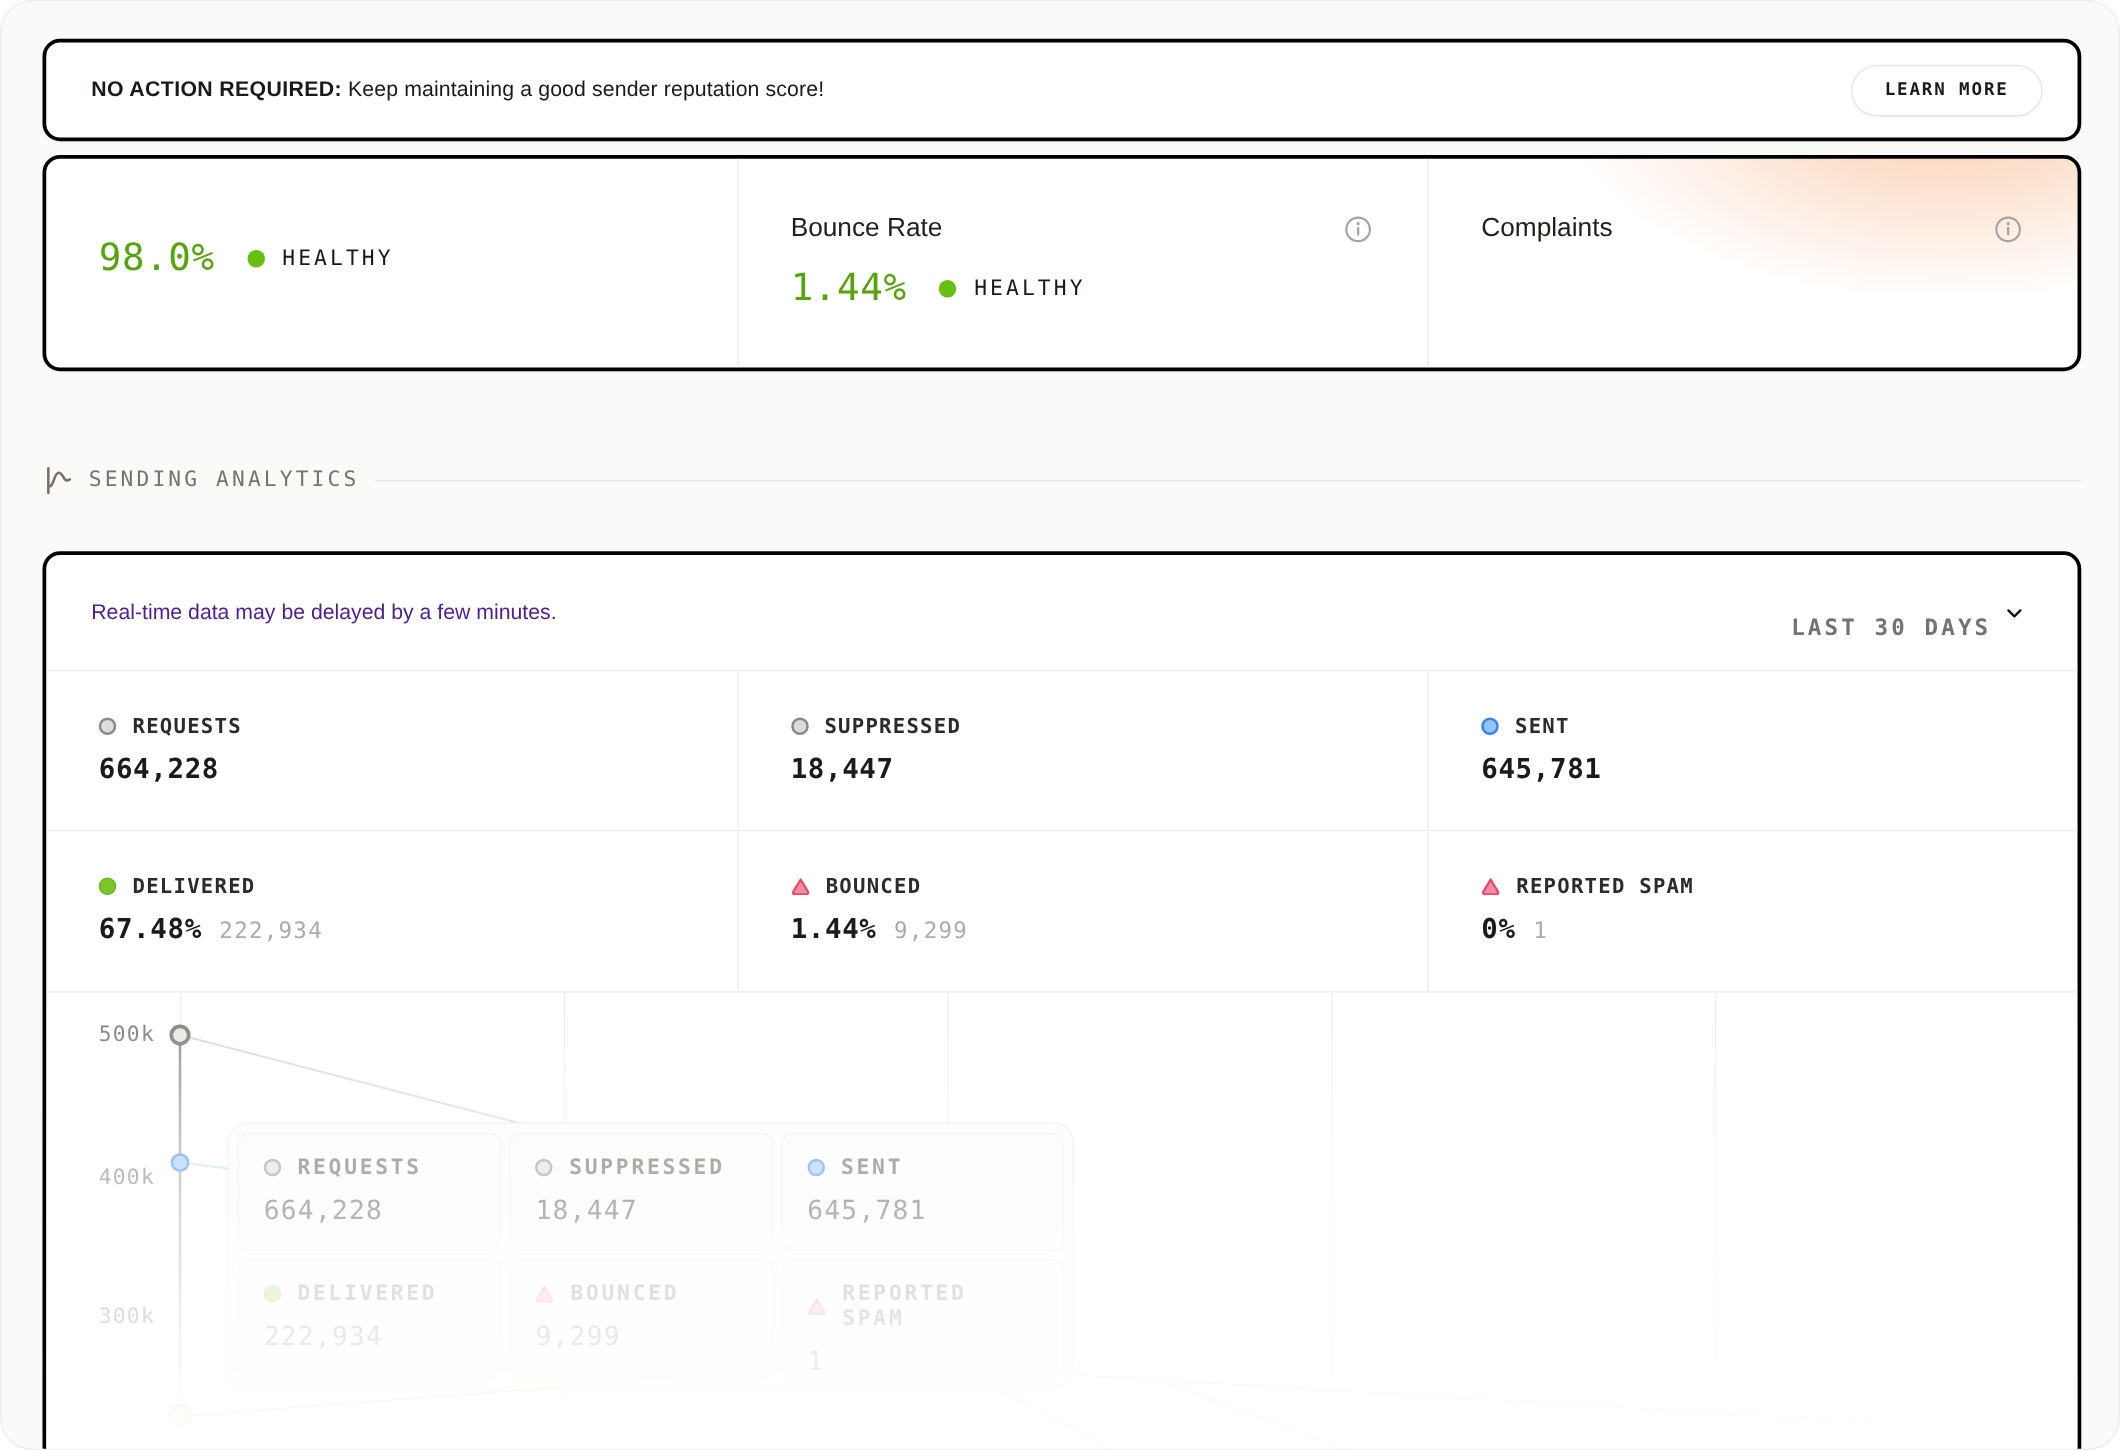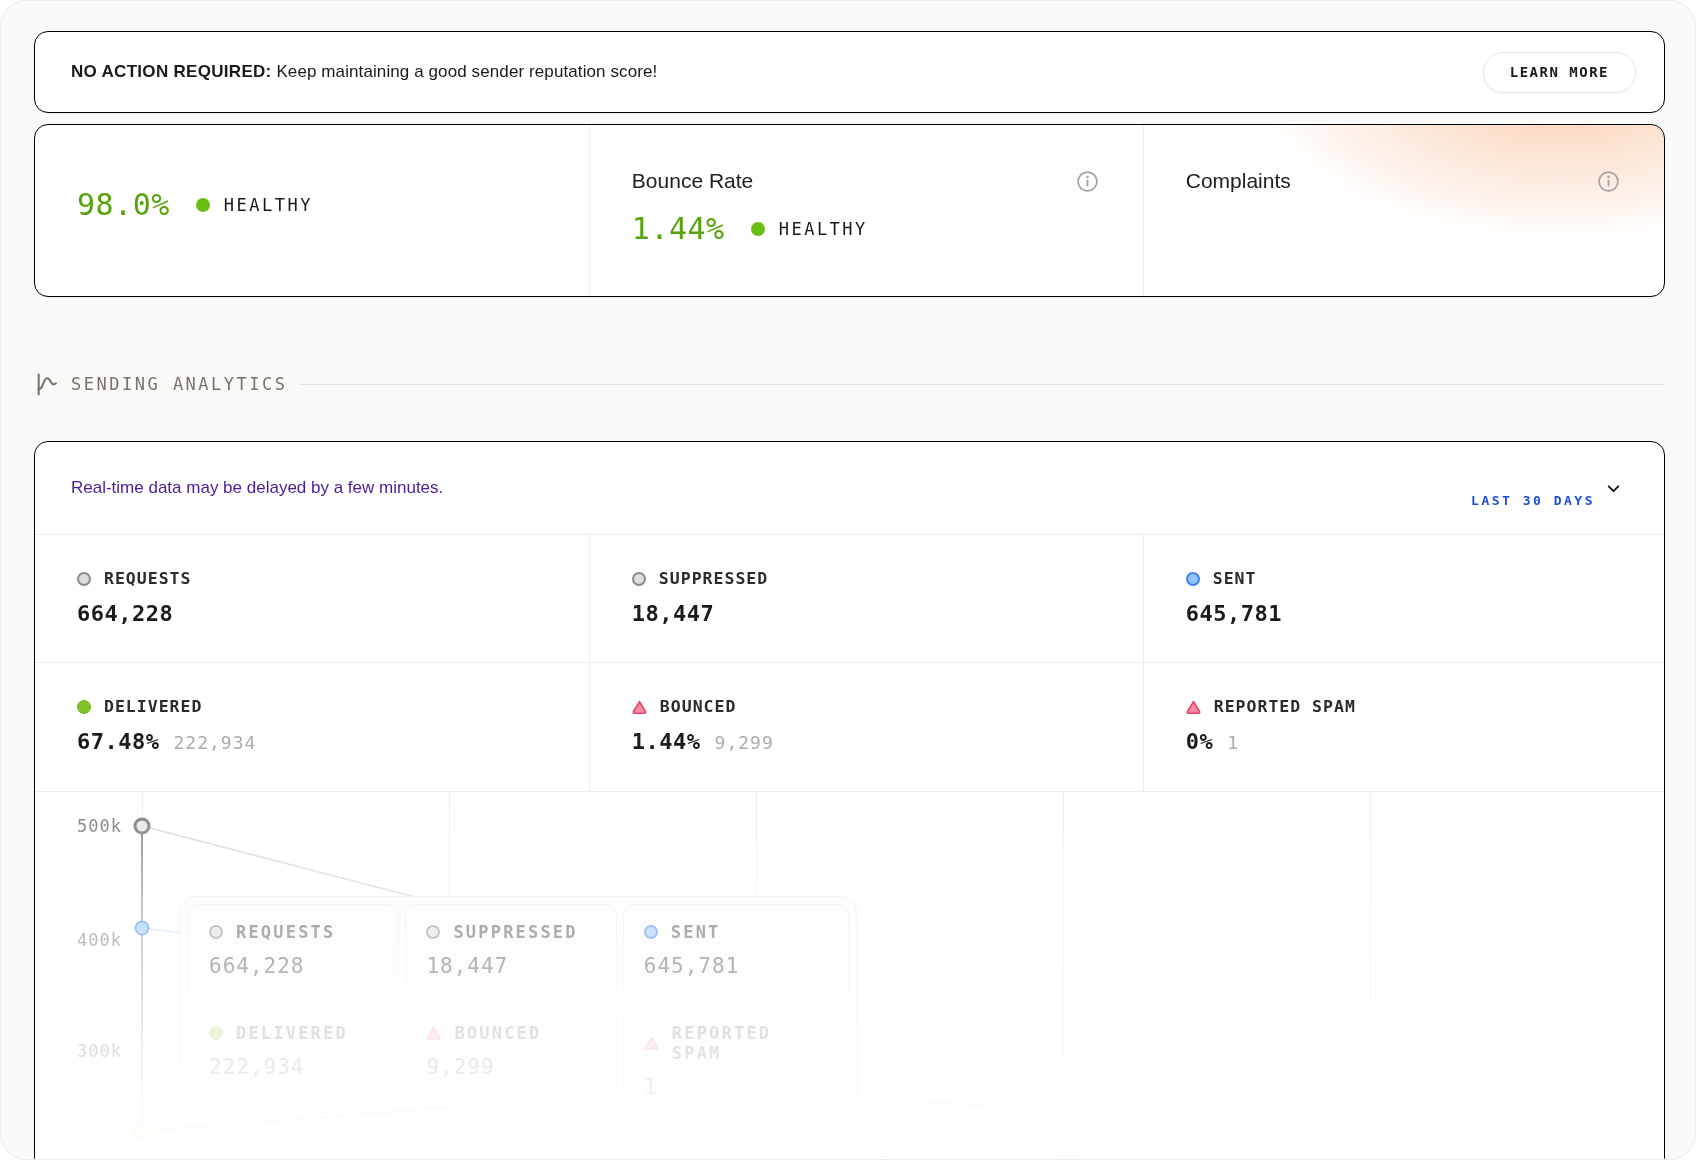--- a/index.html
+++ b/index.html
@@ -5,21 +5,21 @@
   * { margin:0; padding:0; box-sizing:border-box; }
   html,body { background:#ffffff; }
   body { font-family:"Liberation Sans","DejaVu Sans",sans-serif; }
 
   .frame {
     position:relative; width:1696px; height:1160px; margin:0 auto;
     background:#FAFAF9; border:1px solid #EFEDEB; border-radius:26px;
     overflow:hidden;
   }
   .card {
-    position:absolute; background:#ffffff; border:1px solid #000000;
+    position:absolute; background:#ffffff; border:3px solid #000000;
     border-radius:14px; box-shadow:0 1px 2px rgba(16,24,40,.04);
   }
 
   
   .banner { left:33px; top:30px; width:1631px; height:82px;
     display:flex; align-items:center; justify-content:space-between; padding:0 28px 0 36px; }
   .banner-text { font-size:17px; color:#1C1917; letter-spacing:.1px; }
   .banner-text b { font-weight:700; letter-spacing:.3px; }
   .pill-btn {
     font-family:"DejaVu Sans Mono",monospace; font-size:14px; font-weight:700; letter-spacing:1.5px;
@@ -52,22 +52,22 @@
   .section-label { font-family:"DejaVu Sans Mono",monospace; font-size:17px; font-weight:500;
     letter-spacing:2.5px; color:#7A736B; white-space:nowrap; }
   .section-rule { flex:1; height:1px; background:#E7E5E4; }
 
   
   .analytics { left:33px; top:440px; width:1631px; height:730px; border-radius:14px; overflow:hidden; }
   .an-header { height:93px; display:flex; align-items:center; justify-content:space-between;
     padding:0 42px 0 36px; border-bottom:1px solid #ECECEA; }
   .an-note { font-size:17px; color:#4c1d95; }
   .range-btn { display:flex; align-items:center; gap:10px; background:none; border:none; cursor:pointer; }
-  .range-label { font-family:"DejaVu Sans Mono",monospace; font-size:13px; font-weight:700;
-    letter-spacing:2.5px; color:#1d4ed8;margin-top:24px; }
+  .range-label { font-family:"DejaVu Sans Mono",monospace; font-size:18px; font-weight:700;
+    letter-spacing:2.5px; color:#737373;margin-top:24px; }
 
   .stats-grid { display:grid; grid-template-columns:34% 34% 32%; grid-template-rows:128px 128px;
     border-bottom:1px solid #ECECEA; }
   .scell { padding:34px 20px 0 42px; }
   .scell.c2, .scell.c3 { border-left:1px solid #ECECEA; }
   .scell.r1 { border-bottom:1px solid #ECECEA; }
   .slabel-row { display:flex; align-items:center; gap:13px; }
   .slabel { font-family:"DejaVu Sans Mono",monospace; font-size:16.5px; font-weight:700;
     letter-spacing:1px; color:#2B2B2B; }
   .sval-row { display:flex; align-items:baseline; margin-top:13px; }

